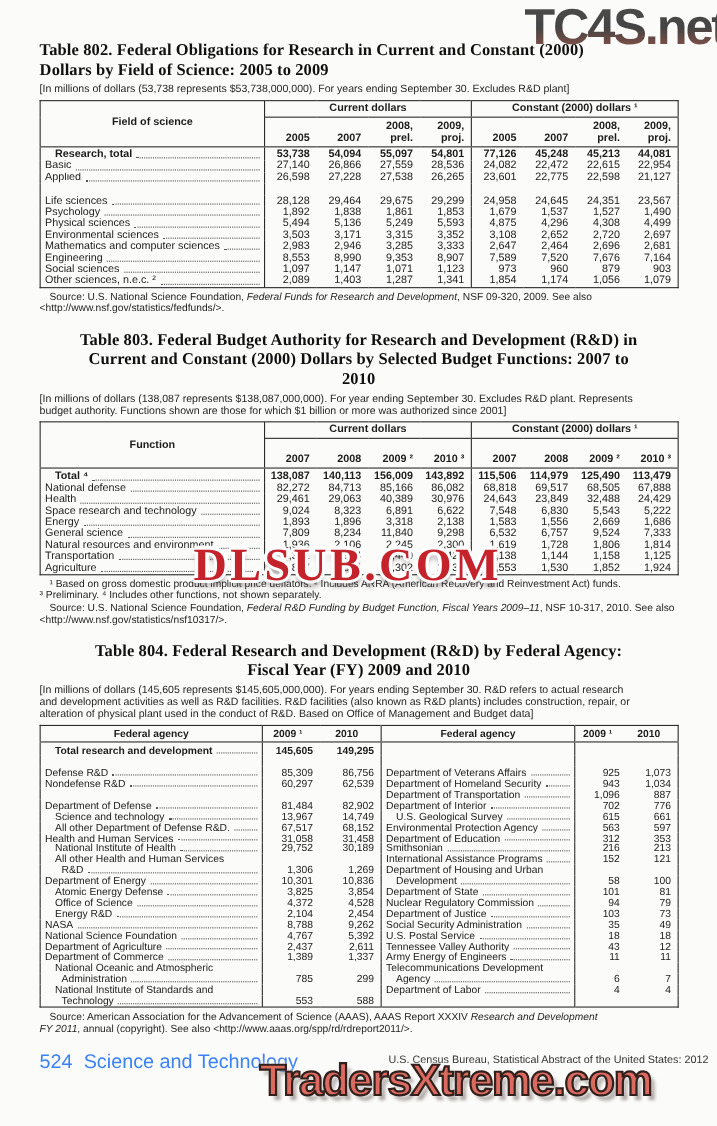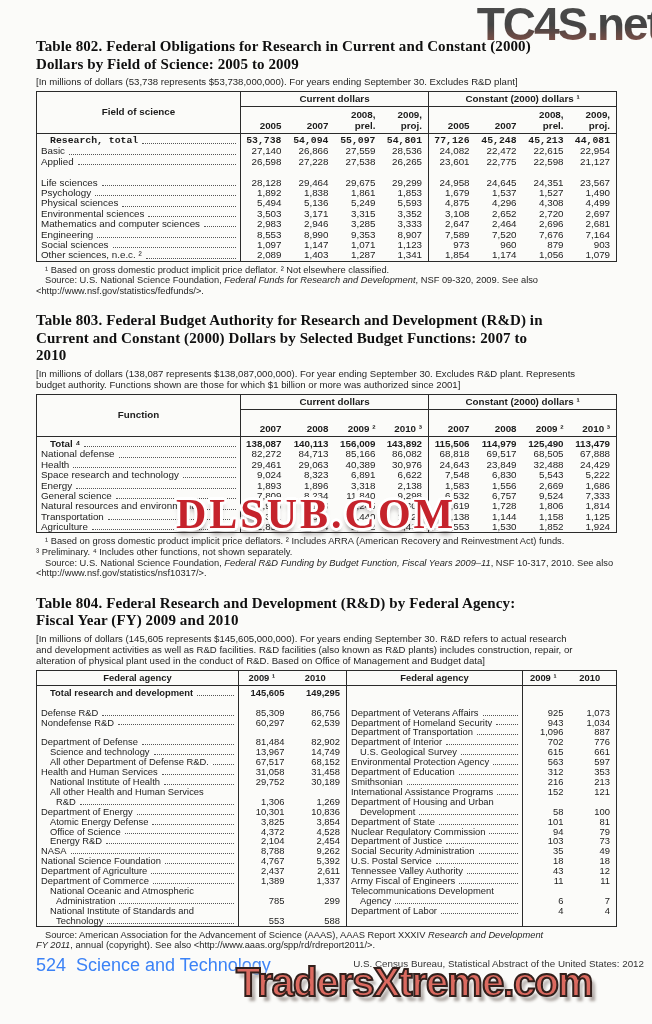--- a/index.html
+++ b/index.html
@@ -29,30 +29,30 @@
   td.stub{padding-left:4px;overflow:hidden;}
   .sf{display:flex;align-items:flex-end;}
   .sf.i1{padding-left:9px;}
   .sf.i2{padding-left:15px;}
   .lb{white-space:nowrap;}
   .ldr{flex:1;min-width:4px;border-bottom:1px dotted #555;margin:0 4px 2px 4px;}
   tr.b td,tr.b .lb{font-weight:700;}
   tr.sp td{height:5px;font-size:1px;line-height:1px;}
   .t802 tbody tr td,.t803 tbody tr td{height:10.4px;}
   .t804 tbody tr td{height:9.9px;}
-  .t802 tbody tr:first-child td{padding-top:2px;font-family:Liberation Mono, monospace;}
+  .t802 tbody tr:first-child td{padding-top:2px;}
   .t803 tbody tr:first-child td{padding-top:2px;}
   .t804 tbody tr:first-child td{padding-top:2px;}
 
   .fn{font-size:9.3px;line-height:10.6px;margin-top:3px;color:#1f1f1f;}
   .fn .p1{text-indent:9px;white-space:pre-line;}
   .fn .src1{text-indent:9px;}
   .it{font-style:italic;}
 
-  .sec{margin-top:16px;}
+  .sec{margin-top:16px;text-align:center;}
 
   .foot-left{position:absolute;left:36px;top:955px;font-size:18px;color:#3b82f6;}
   .foot-left .num{font-weight:400;margin-right:10px;}
   .foot-right{position:absolute;right:8px;top:958px;font-size:9.8px;color:#333;}
 
   .wm{position:absolute;pointer-events:none;}
   .wm-tc4s{top:-3px;right:-8px;font-size:46px;font-weight:800;letter-spacing:-2px;
     font-family:"Liberation Sans",sans-serif;
     background:linear-gradient(180deg,#484848 0%,#3d3d3d 52%,#6f463f 78%,#8e5a4d 100%);
     -webkit-background-clip:text;background-clip:text;color:transparent;opacity:.96;}
@@ -291,21 +291,20 @@
             <td class="num">1,287</td>
             <td class="num">1,341</td>
             <td class="vl num">1,854</td>
             <td class="num">1,174</td>
             <td class="num">1,056</td>
             <td class="num">1,079</td>
           </tr>
         </tbody>
     </table>
     <div class="fn">
-      <div class="p1">¹ Based on gross domestic product implicit price deflator. ² Not elsewhere classified.</div>
       <div class="src1"><span>Source: U.S. National Science Foundation, </span><span class="it">Federal Funds for Research and Development</span><span>, NSF 09-320, 2009. See also</span></div>
       <div>&lt;http://www.nsf.gov/statistics/fedfunds/&gt;.</div>
     </div>
 
     <h2 class="ttl sec">Table 803. Federal Budget Authority for Research and Development (R&amp;D) in
 Current and Constant (2000) Dollars by Selected Budget Functions: 2007 to
 2010</h2>
     <p class="hn">[In millions of dollars (138,087 represents $138,087,000,000). For year ending September 30. Excludes R&amp;D plant. Represents
 budget authority. Functions shown are those for which $1 billion or more was authorized since 2001]</p>
     <table class="stat t803">
@@ -840,21 +839,21 @@
             <td class="stub">
               <div class="sf">
                 <span class="lb">Department of Commerce</span>
                 <span class="ldr"></span>
               </div>
             </td>
             <td class="vl num">1,389</td>
             <td class="num">1,337</td>
             <td class="vl stub">
               <div class="sf">
-                <span class="lb">Army Fiscal of Engineers</span>
+                <span class="lb">Army Energy of Engineers</span>
                 <span class="ldr"></span>
               </div>
             </td>
             <td class="vl num">11</td>
             <td class="num">11</td>
           </tr>
           <tr>
             <td class="stub">
               <div class="sf i1">
                 <span class="lb">National Oceanic and Atmospheric</span>

